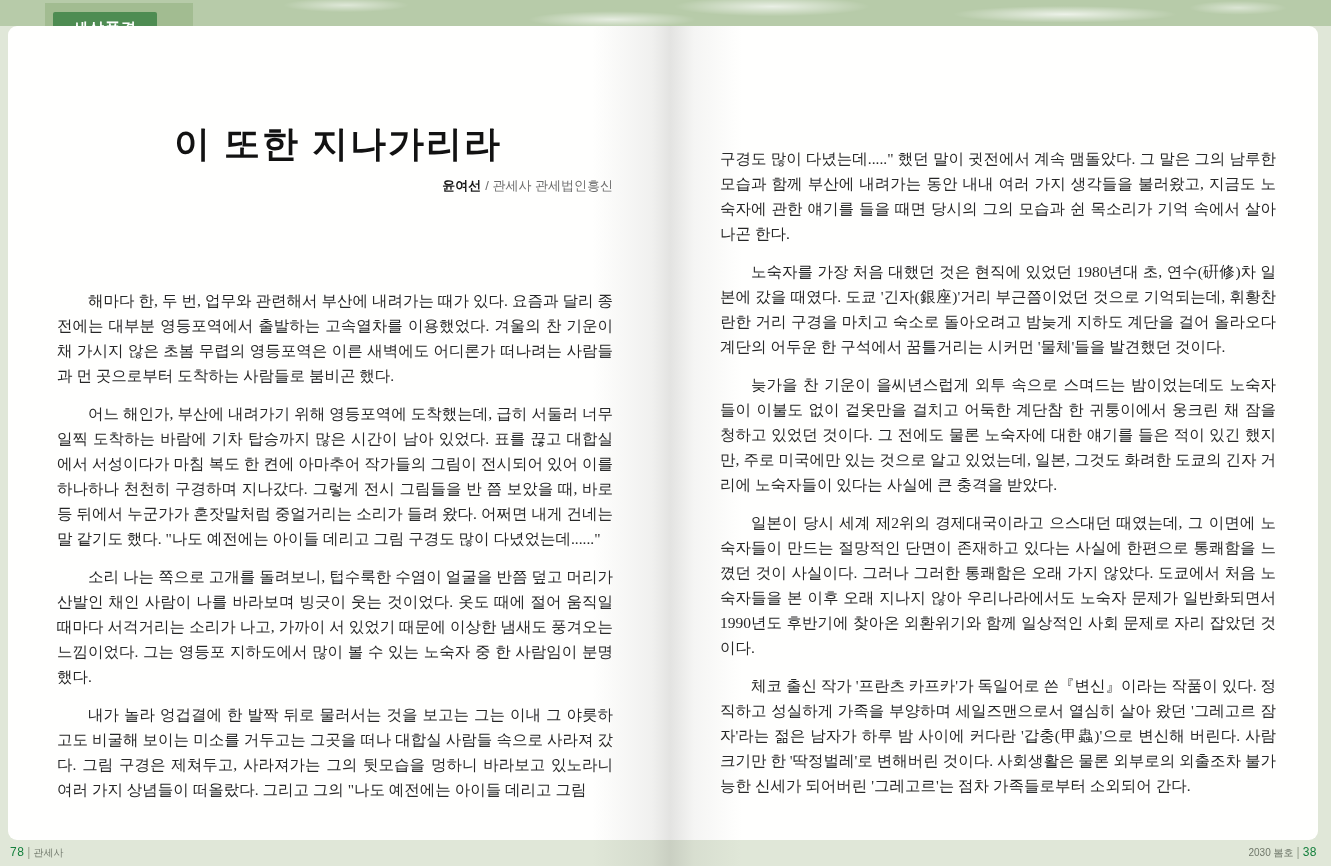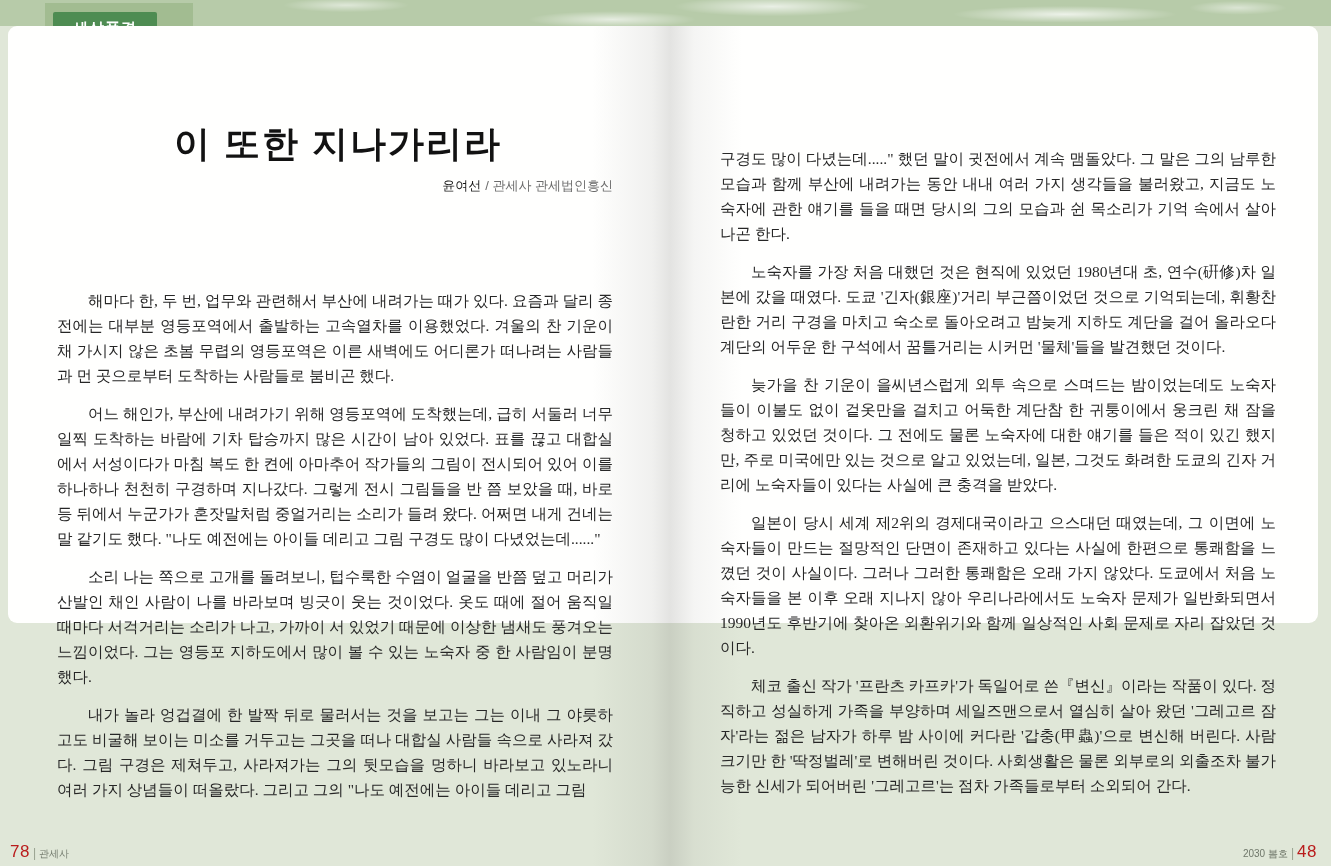--- a/index.html
+++ b/index.html
@@ -14,21 +14,21 @@
     background-color:#b7cba9;
     background-image:
       radial-gradient(ellipse 90px 10px at 26% 20%, rgba(255,255,255,.55), rgba(255,255,255,0) 70%),
       radial-gradient(ellipse 120px 12px at 46% 75%, rgba(255,255,255,.65), rgba(255,255,255,0) 70%),
       radial-gradient(ellipse 140px 14px at 58% 25%, rgba(255,255,255,.7), rgba(255,255,255,0) 70%),
       radial-gradient(ellipse 160px 12px at 80% 55%, rgba(255,255,255,.75), rgba(255,255,255,0) 70%),
       radial-gradient(ellipse 70px 10px at 93% 30%, rgba(255,255,255,.5), rgba(255,255,255,0) 70%);
   }
   
   .spread {
-    position:absolute; left:8px; top:26px; width:1310px; height:597px;
+    position:absolute; left:8px; top:26px; width:1310px; height:814px;
     background:#fffffe; border-radius:9px;
   }
   
   .gutter {
     position:absolute; left:592px; top:26px; width:150px; height:840px;
     pointer-events:none;
     background:linear-gradient(90deg,
       rgba(110,110,105,0) 0%,
       rgba(110,110,105,0.10) 40%,
       rgba(100,100,95,0.18) 52%,
@@ -50,36 +50,36 @@
   .title {
     position:absolute; left:0; top:70px; width:660px; text-align:center;
     font-family:"Liberation Sans","DejaVu Sans",sans-serif;
     font-weight:900; font-size:36px; letter-spacing:2px; color:#121212;
   }
   .byline {
     position:absolute; left:49px; top:151px; width:556px; text-align:right;
     font-family:"Liberation Sans","DejaVu Sans",sans-serif;
     font-size:13px; color:#6b6b6b;
   }
-  .byline .author { color:#171717; font-weight:normal; margin-right:4px; }
+  .byline .author { color:#171717; font-weight:bold; margin-right:4px; }
   
   .col {
     position:absolute; width:556px; color:#262626;
     font-size:15.5px; line-height:25px; text-align:justify; word-break:break-all;
   }
   .col p { margin:0 0 13px 0; text-indent:2em; }
   .col p.no-indent { text-indent:0; }
   .left-col  { left:49px;  top:262px; }
   .right-col { left:712px; top:120px; }
   
   .footer { position:absolute; top:842px; color:#737b6e;
     font-family:"Liberation Sans","DejaVu Sans",sans-serif; }
   .footer-left  { left:10px; }
   .footer-right { right:14px; text-align:right; }
-  .footer .num   { font-size:17px; letter-spacing:.5px; color:#b91c1c; }
+  .footer .num   { font-size:12px; letter-spacing:.5px; color:#15803d; }
   .footer .flabel{ font-size:10px; color:#6f776a; }
   .footer .fdiv  { font-size:12px; color:#98a18f; margin:0 3px; }
 </style>
 </head>
 <body>
 
 <div class="stage">
 
   <div class="top-band"></div>
   <div class="badge-layer1"></div>
@@ -109,16 +109,16 @@
       <p>체코 출신 작가 '프란츠 카프카'가 독일어로 쓴『변신』이라는 작품이 있다. 정직하고 성실하게 가족을 부양하며 세일즈맨으로서 열심히 살아 왔던 '그레고르 잠자'라는 젊은 남자가 하루 밤 사이에 커다란 '갑충(甲蟲)'으로 변신해 버린다. 사람 크기만 한 '딱정벌레'로 변해버린 것이다. 사회생활은 물론 외부로의 외출조차 불가능한 신세가 되어버린 '그레고르'는 점차 가족들로부터 소외되어 간다.</p>
     </div>
   </div>
 
   <div class="gutter"></div>
 
   <div class="footer footer-left">
     <span class="num">78</span><span class="fdiv">|</span><span class="flabel">관세사</span>
   </div>
   <div class="footer footer-right">
-    <span class="flabel">2030 봄호</span><span class="fdiv">|</span><span class="num">48</span>
+    <span class="flabel">2030 봄호</span><span class="fdiv">|</span><span class="num">38</span>
   </div>
 
 </div>
 
 </body></html>

